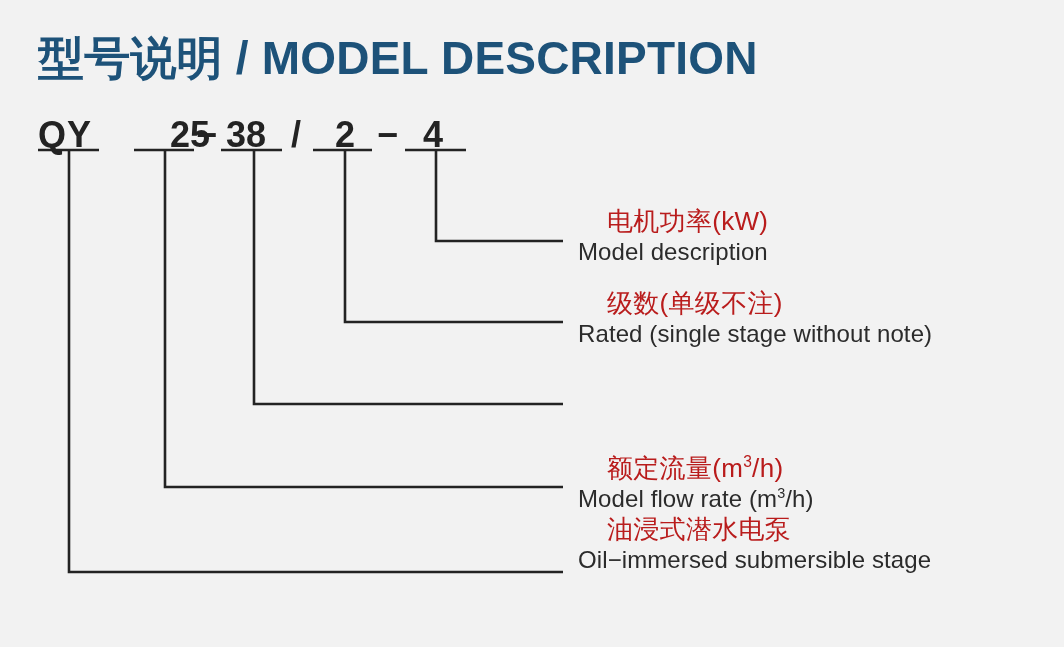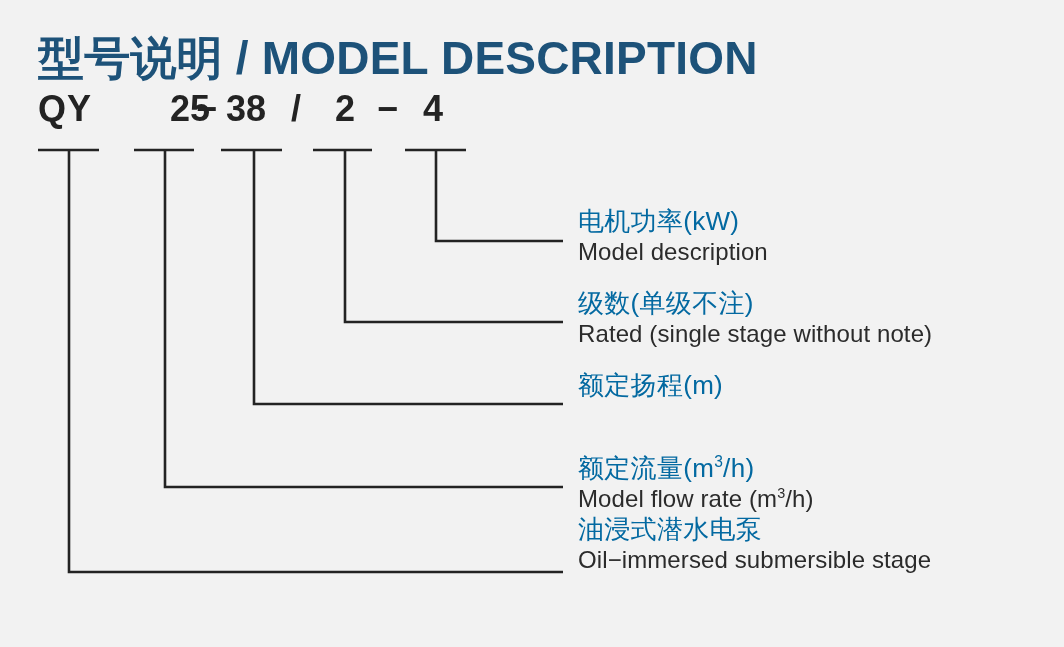--- a/index.html
+++ b/index.html
@@ -31,21 +31,21 @@
     white-space: nowrap;
     line-height: 44px;
   }
   .title .sep {
     font-weight: bold;
   }
 
   
   .code {
     position: absolute;
-    top: 87px;
+    top: 113px;
     font-size: 36px;
     font-weight: bold;
     color: #232323;
     line-height: 44px;
     white-space: nowrap;
   }
   .code-qy   { left: 38px;  letter-spacing: 1px; }
   .code-25   { left: 139px; margin-left: 31px; }
   .code-dash1{ left: 196px; }
   .code-38   { left: 226px; }
@@ -64,23 +64,24 @@
   }
 
   
   .label {
     position: absolute;
     left: 578px;
     white-space: nowrap;
   }
   .label .cn {
     font-size: 26px;
-    color: #0369a1;
+    color: #b91c1c;
     line-height: 32px;
     letter-spacing: 0.3px;
+    margin-left: 29px;
   }
   .label .en {
     font-size: 24px;
     color: #2b2b2b;
     line-height: 30px;
     letter-spacing: 0.1px;
   }
   .label .en sup,
   .label .cn sup {
     font-size: 0.6em;
@@ -137,21 +138,20 @@
     <div class="cn">电机功率(kW)</div>
     <div class="en">Model description</div>
   </div>
 
   <div class="label label-1">
     <div class="cn">级数(单级不注)</div>
     <div class="en">Rated (single stage without note)</div>
   </div>
 
   <div class="label label-2">
-    <div class="cn">额定扬程(m)</div>
   </div>
 
   <div class="label label-3">
     <div class="cn"><span>额定流量(m</span><sup>3</sup><span>/h)</span></div>
     <div class="en"><span>Model flow rate (m</span><sup>3</sup><span>/h)</span></div>
   </div>
 
   <div class="label label-4">
     <div class="cn">油浸式潜水电泵</div>
     <div class="en">Oil−immersed submersible stage</div>

